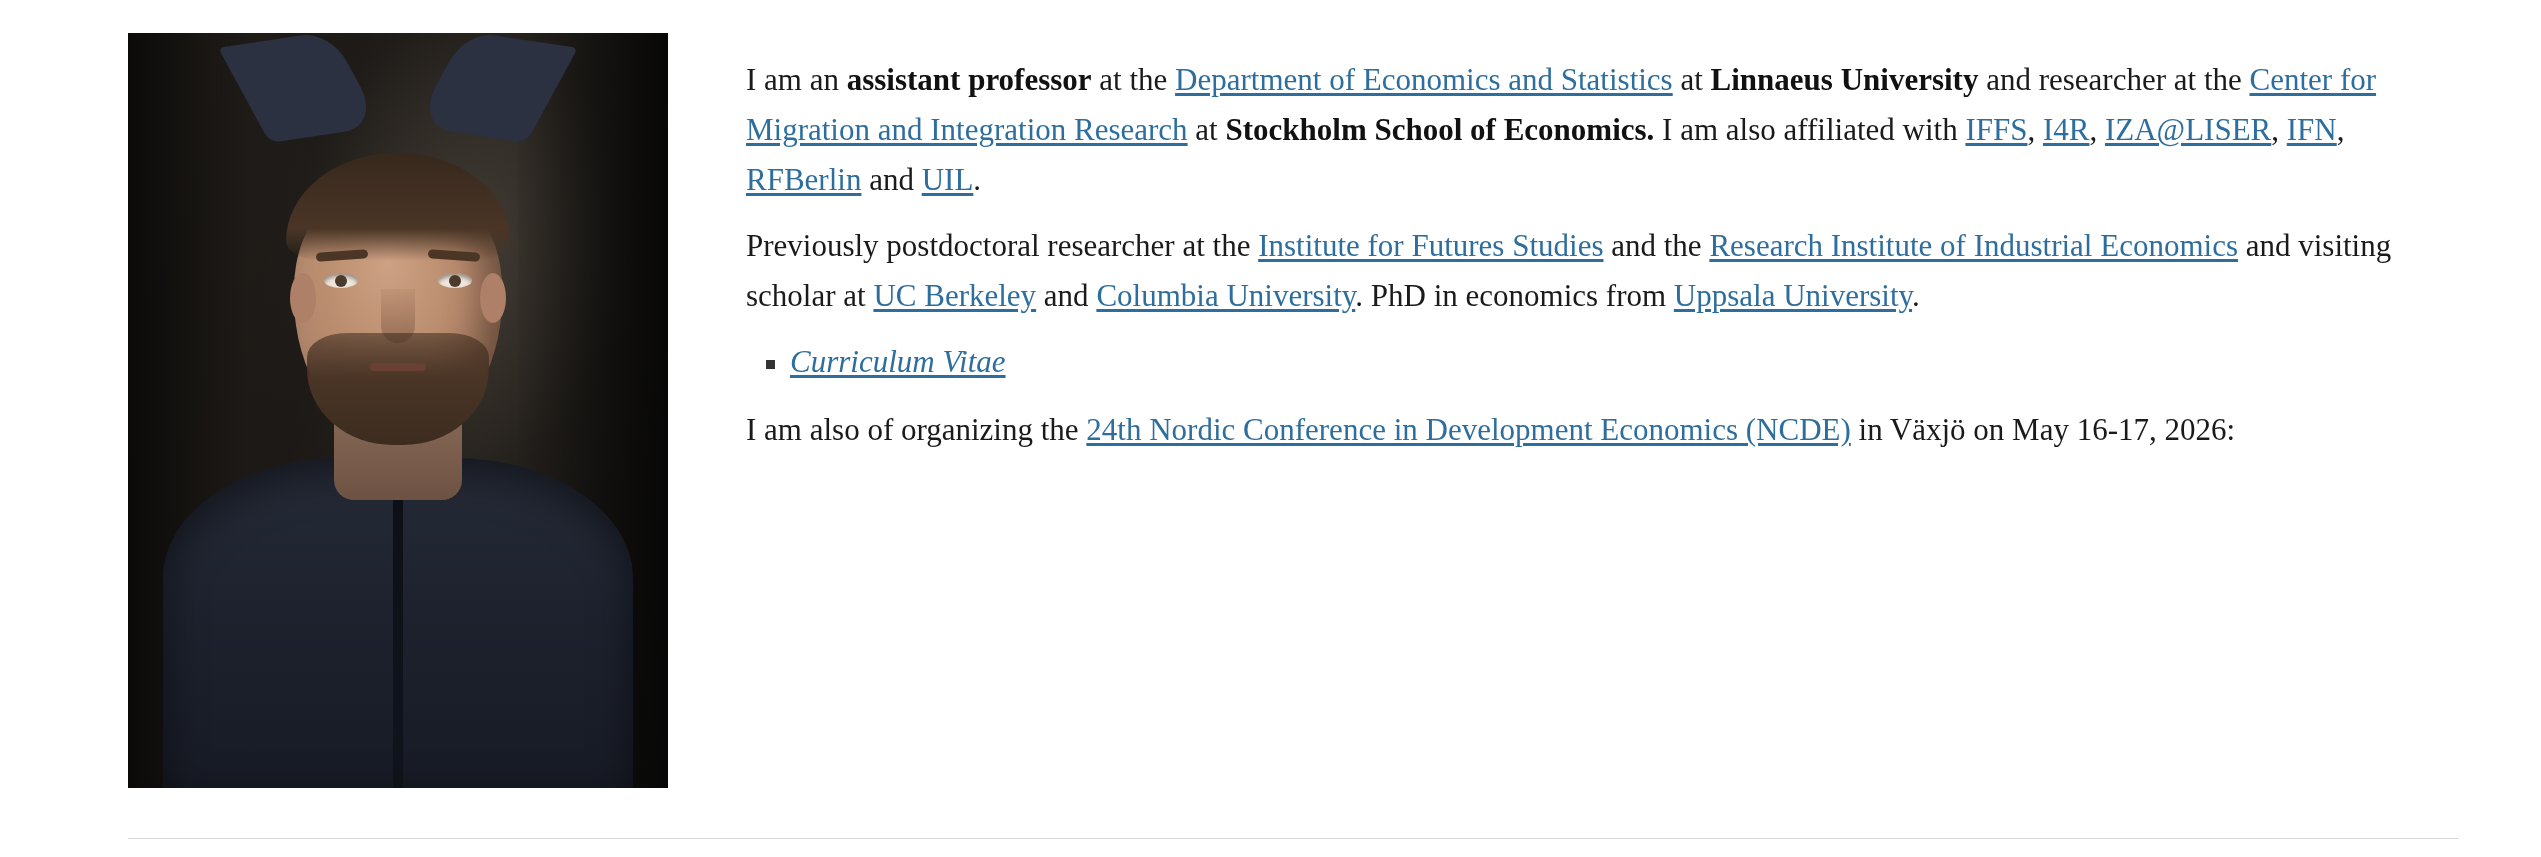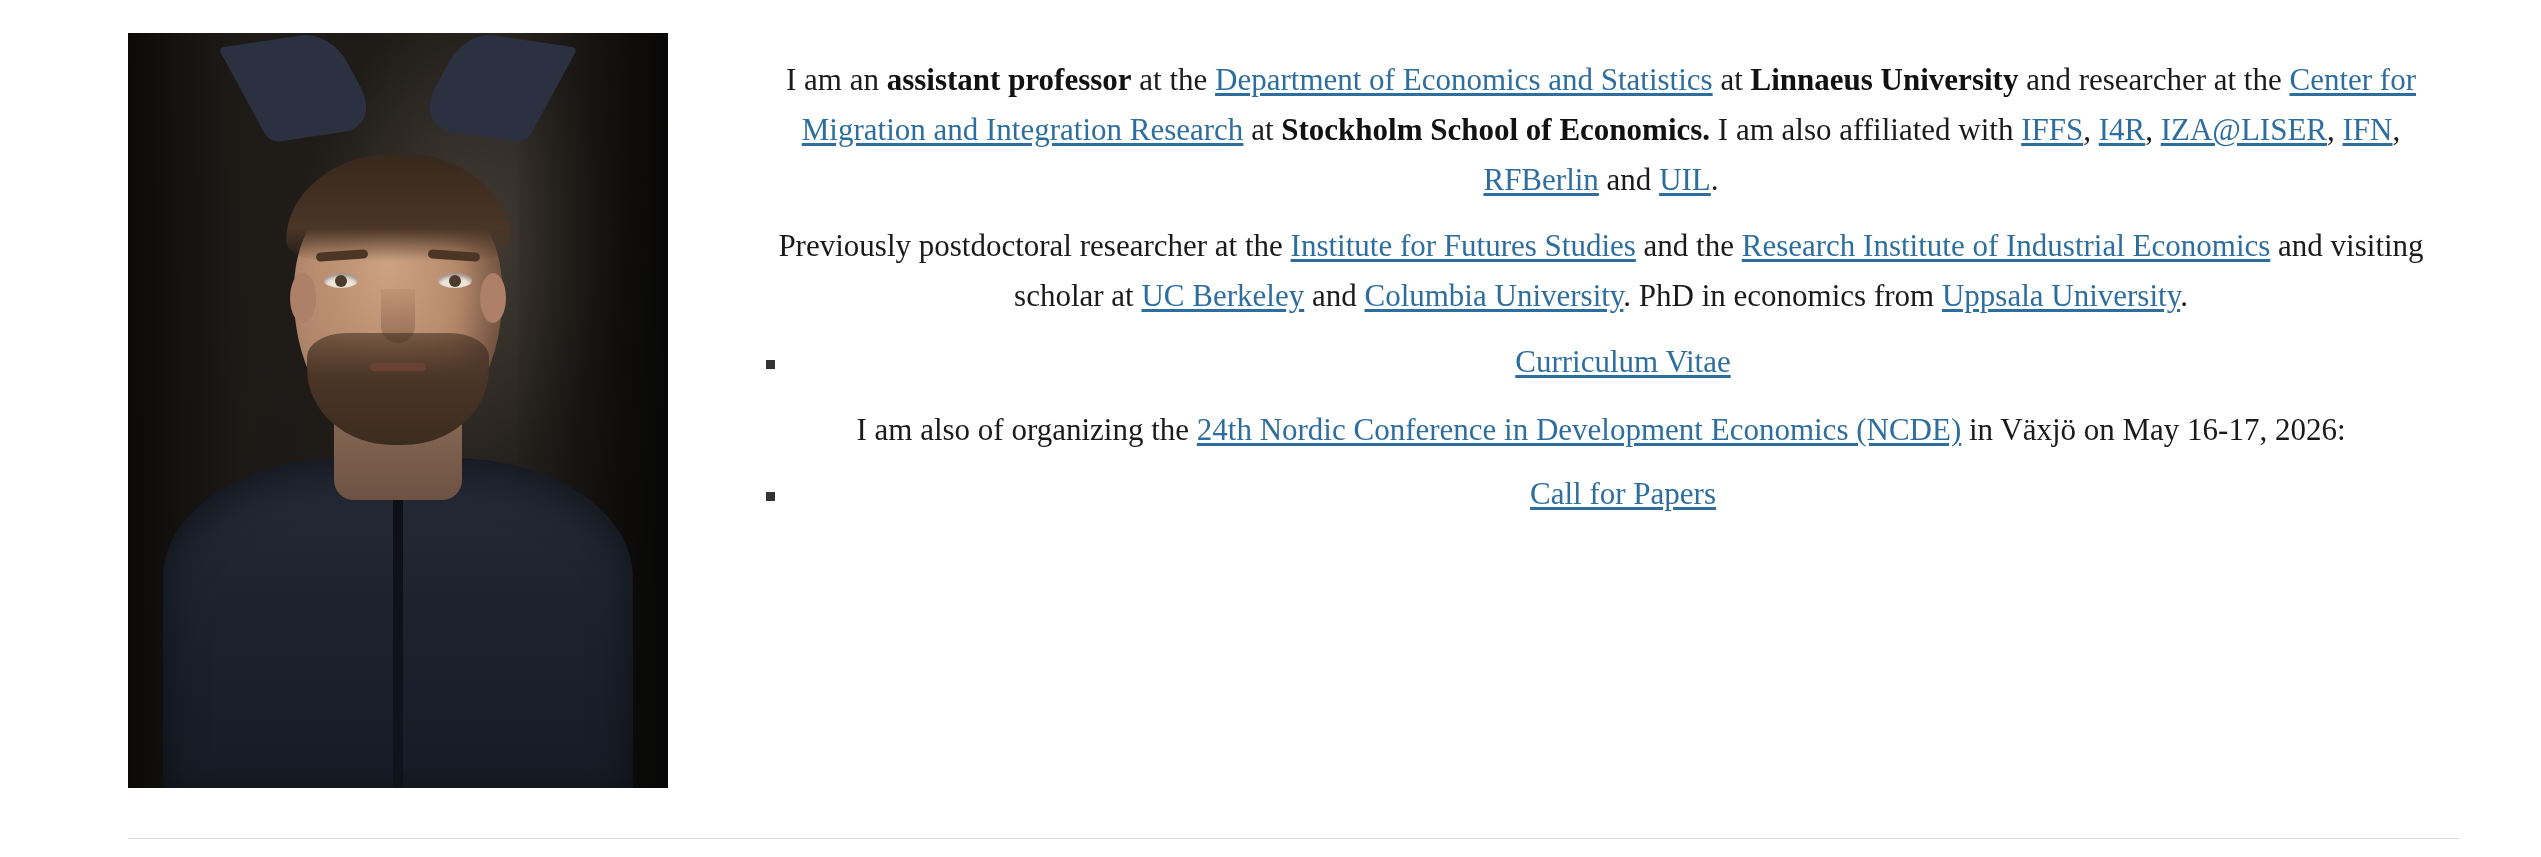--- a/index.html
+++ b/index.html
@@ -12,21 +12,20 @@
     height: 857px;
     font-family: "Liberation Serif", serif;
     color: #111111;
     overflow: hidden;
   }
   .page {
     position: relative;
     width: 2541px;
     height: 857px;
     box-sizing: border-box;
-    text-align: center;
   }
   .content {
     display: flex;
     align-items: flex-start;
     padding: 33px 0 0 128px;
   }
   .portrait {
     width: 540px;
     height: 755px;
     flex: 0 0 540px;
@@ -215,20 +214,21 @@
   ul.links {
     list-style: none;
     margin: 0 0 18px 0;
     padding: 0 0 0 44px;
   }
   ul.links li {
     position: relative;
     font-size: 31px;
     line-height: 50px;
     margin-bottom: 6px;
+    font-style: italic;
   }
   ul.links li::before {
     content: "";
     position: absolute;
     left: -24px;
     top: 23px;
     width: 9px;
     height: 9px;
     background: #333;
   }
@@ -275,21 +275,18 @@
 
       <p class="para"><span>Previously postdoctoral researcher at the </span><a href="#">Institute for Futures Studies</a><span> and the </span><a href="#">Research Institute of Industrial Economics</a><span> and visiting scholar at </span><a href="#">UC Berkeley</a><span> and </span><a href="#">Columbia University</a><span>. PhD in economics from </span><a href="#">Uppsala University</a><span>.</span></p>
 
 
       <ul class="links">
         <li><a href="#">Curriculum Vitae</a></li>
       </ul>
 
       <p class="para tight"><span>I am also of organizing the </span><a href="#">24th Nordic Conference in Development Economics (NCDE)</a><span> in Växjö on May 16-17, 2026:</span></p>
 
-      <ul class="links">
-        <li><a href="#">Call for Papers</a></li>
-      </ul>
 
     </div>
   </div>
 
   <div class="rule"></div>
 </div>
 
 </body></html>

